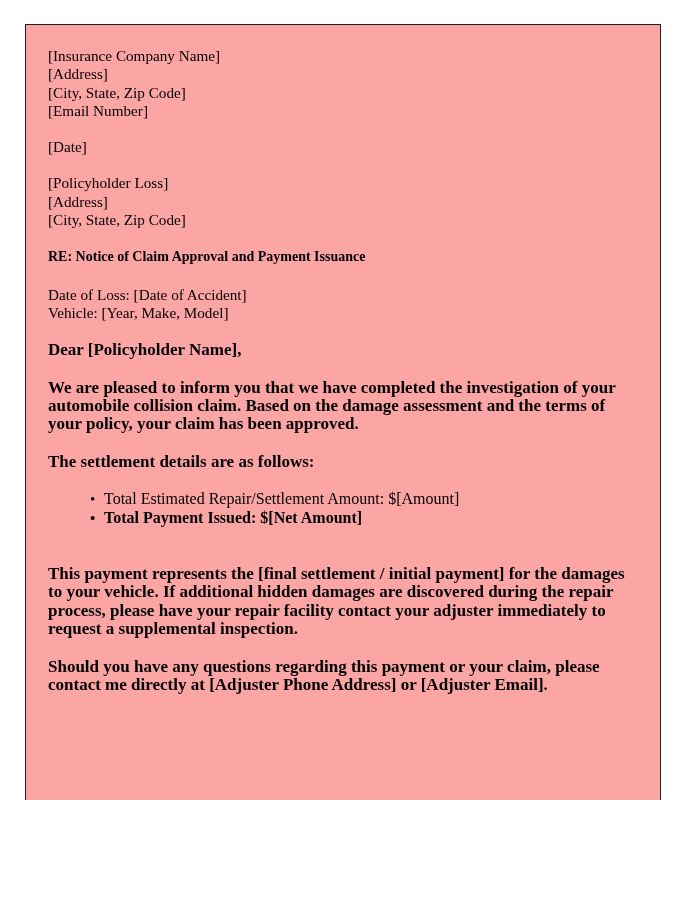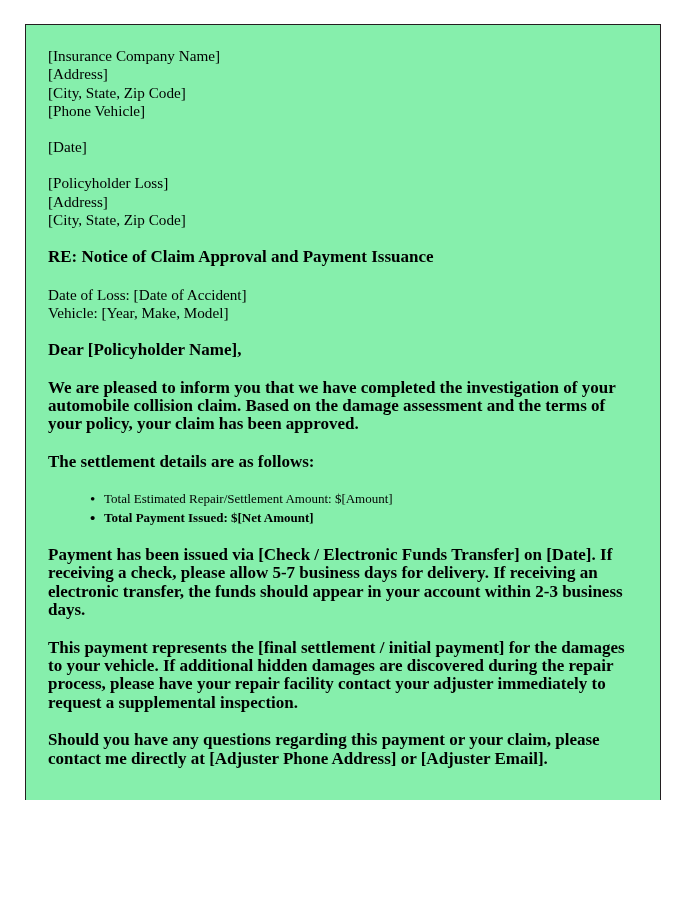--- a/index.html
+++ b/index.html
@@ -22,21 +22,21 @@
     position: absolute;
     left: 25px;
     top: 24px;
     width: 636px;
     height: 776px;
     box-sizing: border-box;
     border-top: 1.6px solid #231f20;
     border-left: 1.6px solid #231f20;
     border-right: 1.6px solid #231f20;
     border-bottom: none;
-    background: #86efac;
+    background: #fca5a5;
     overflow: hidden;
   }
 
   #letter-body {
     position: absolute;
     left: 22px;
     top: 22px;
     width: 586px;
   }
 
@@ -47,41 +47,41 @@
 
   .addr-line {
     display: block;
     white-space: pre;
   }
 
   .gap-sm { height: 18px; }
   .gap-md { height: 19px; }
 
   .re-heading {
-    font-size: 17px;
+    font-size: 14px;
     line-height: 18.3px;
     font-weight: bold;
     margin: 0;
   }
 
   p.para {
     font-size: 17px;
     line-height: 18.4px;
     margin: 0;
     text-align: left;
     font-weight: bold;
   }
 
   ul.settlement-list {
     margin: 0;
     padding: 0 0 0 42px;
     list-style: none;
   }
   ul.settlement-list li {
-    font-size: 13px;
+    font-size: 16px;
     line-height: 18.3px;
     position: relative;
     padding-left: 14px;
   }
   ul.settlement-list li::before {
     content: "\2022";
     position: absolute;
     left: 0;
     top: 0;
     font-size: 15.2px;
@@ -94,21 +94,21 @@
 </head>
 <body>
 
 <div id="page-sheet">
   <div id="letter-body">
 
     <div class="block">
       <span class="addr-line">[Insurance Company Name]</span>
       <span class="addr-line">[Address]</span>
       <span class="addr-line">[City, State, Zip Code]</span>
-      <span class="addr-line">[Phone Vehicle]</span>
+      <span class="addr-line">[Email Number]</span>
     </div>
 
     <div class="gap-sm"></div>
 
     <div class="block">
       <span class="addr-line">[Date]</span>
     </div>
 
     <div class="gap-sm"></div>
 
@@ -143,21 +143,20 @@
 
     <div class="gap-md"></div>
 
     <ul class="settlement-list">
       <li>Total Estimated Repair/Settlement Amount: $[Amount]</li>
       <li class="bold-item">Total Payment Issued: $[Net Amount]</li>
     </ul>
 
     <div class="gap-md"></div>
 
-    <p class="para">Payment has been issued via [Check / Electronic Funds Transfer] on [Date]. If receiving a check, please allow 5-7 business days for delivery. If receiving an electronic transfer, the funds should appear in your account within 2-3 business days.</p>
 
     <div class="gap-md"></div>
 
     <p class="para">This payment represents the [final settlement / initial payment] for the damages to your vehicle. If additional hidden damages are discovered during the repair process, please have your repair facility contact your adjuster immediately to request a supplemental inspection.</p>
 
     <div class="gap-md"></div>
 
     <p class="para">Should you have any questions regarding this payment or your claim, please contact me directly at [Adjuster Phone Address] or [Adjuster Email].</p>
 
     <div class="gap-md"></div>

